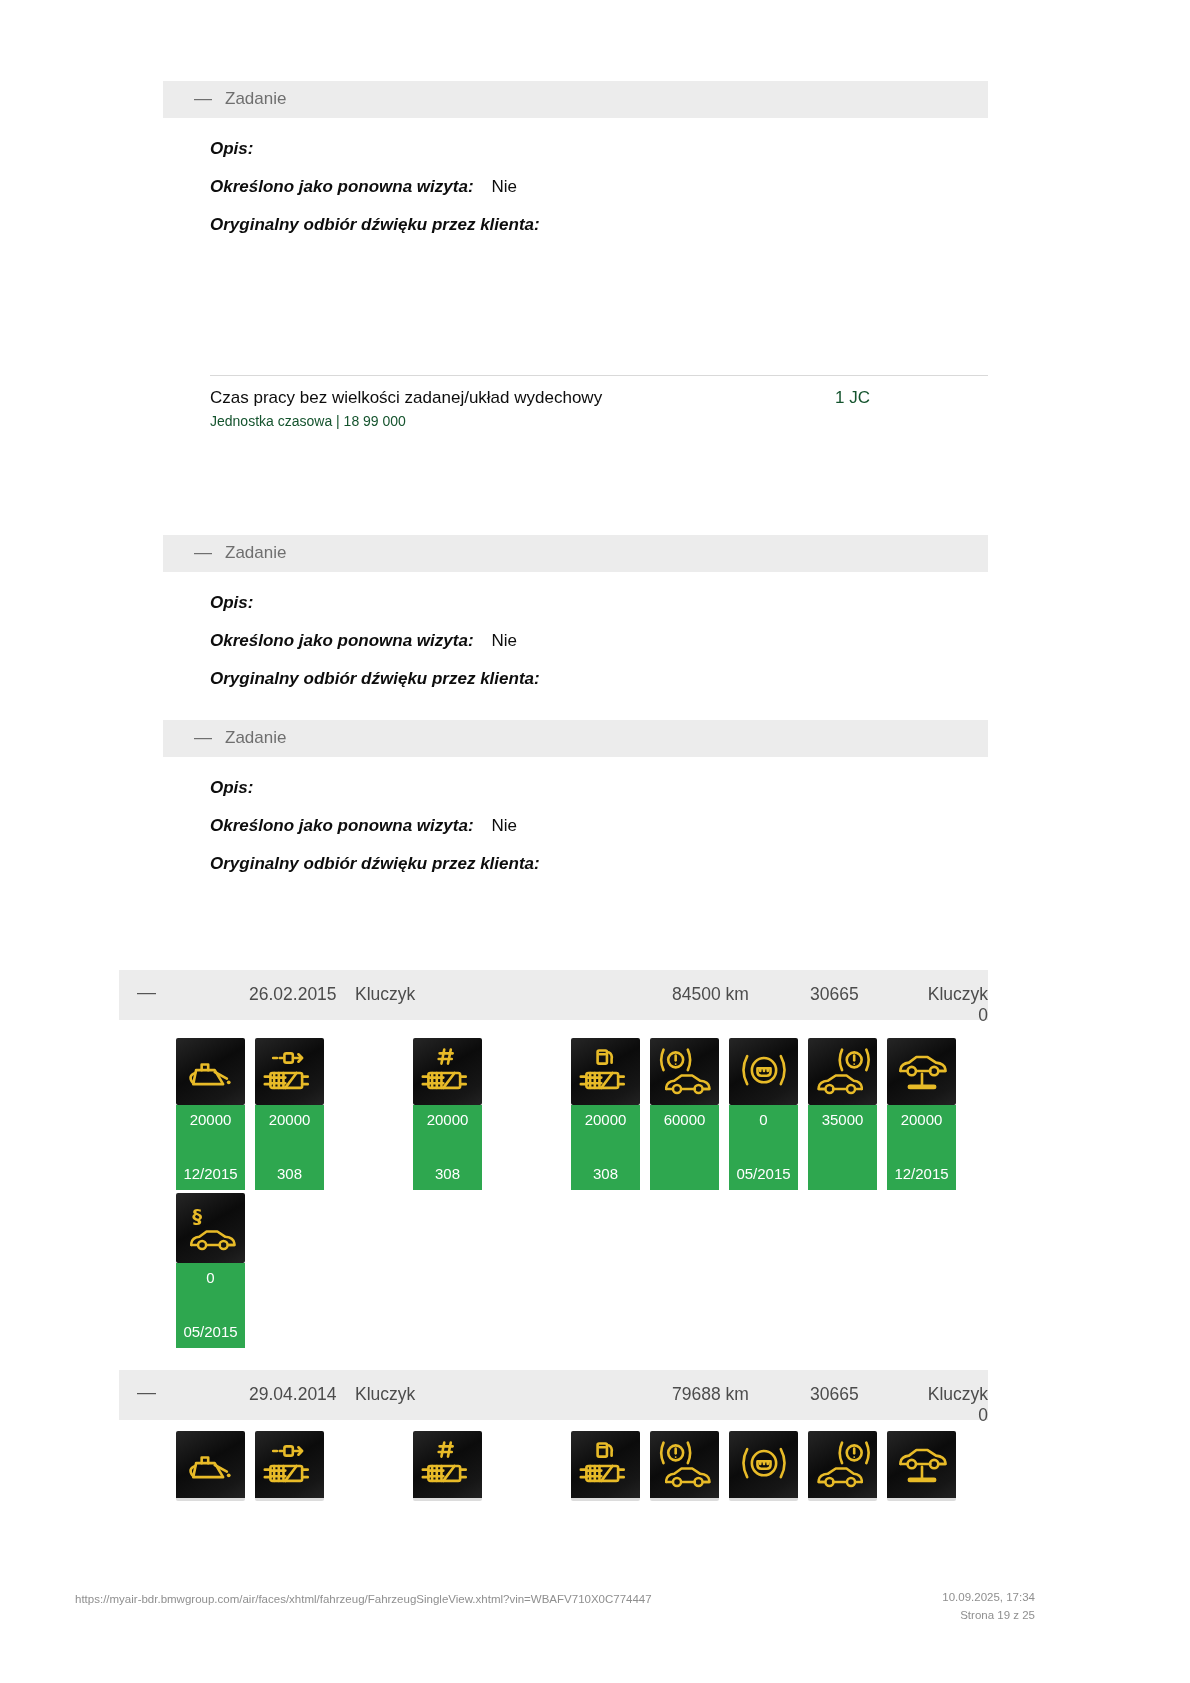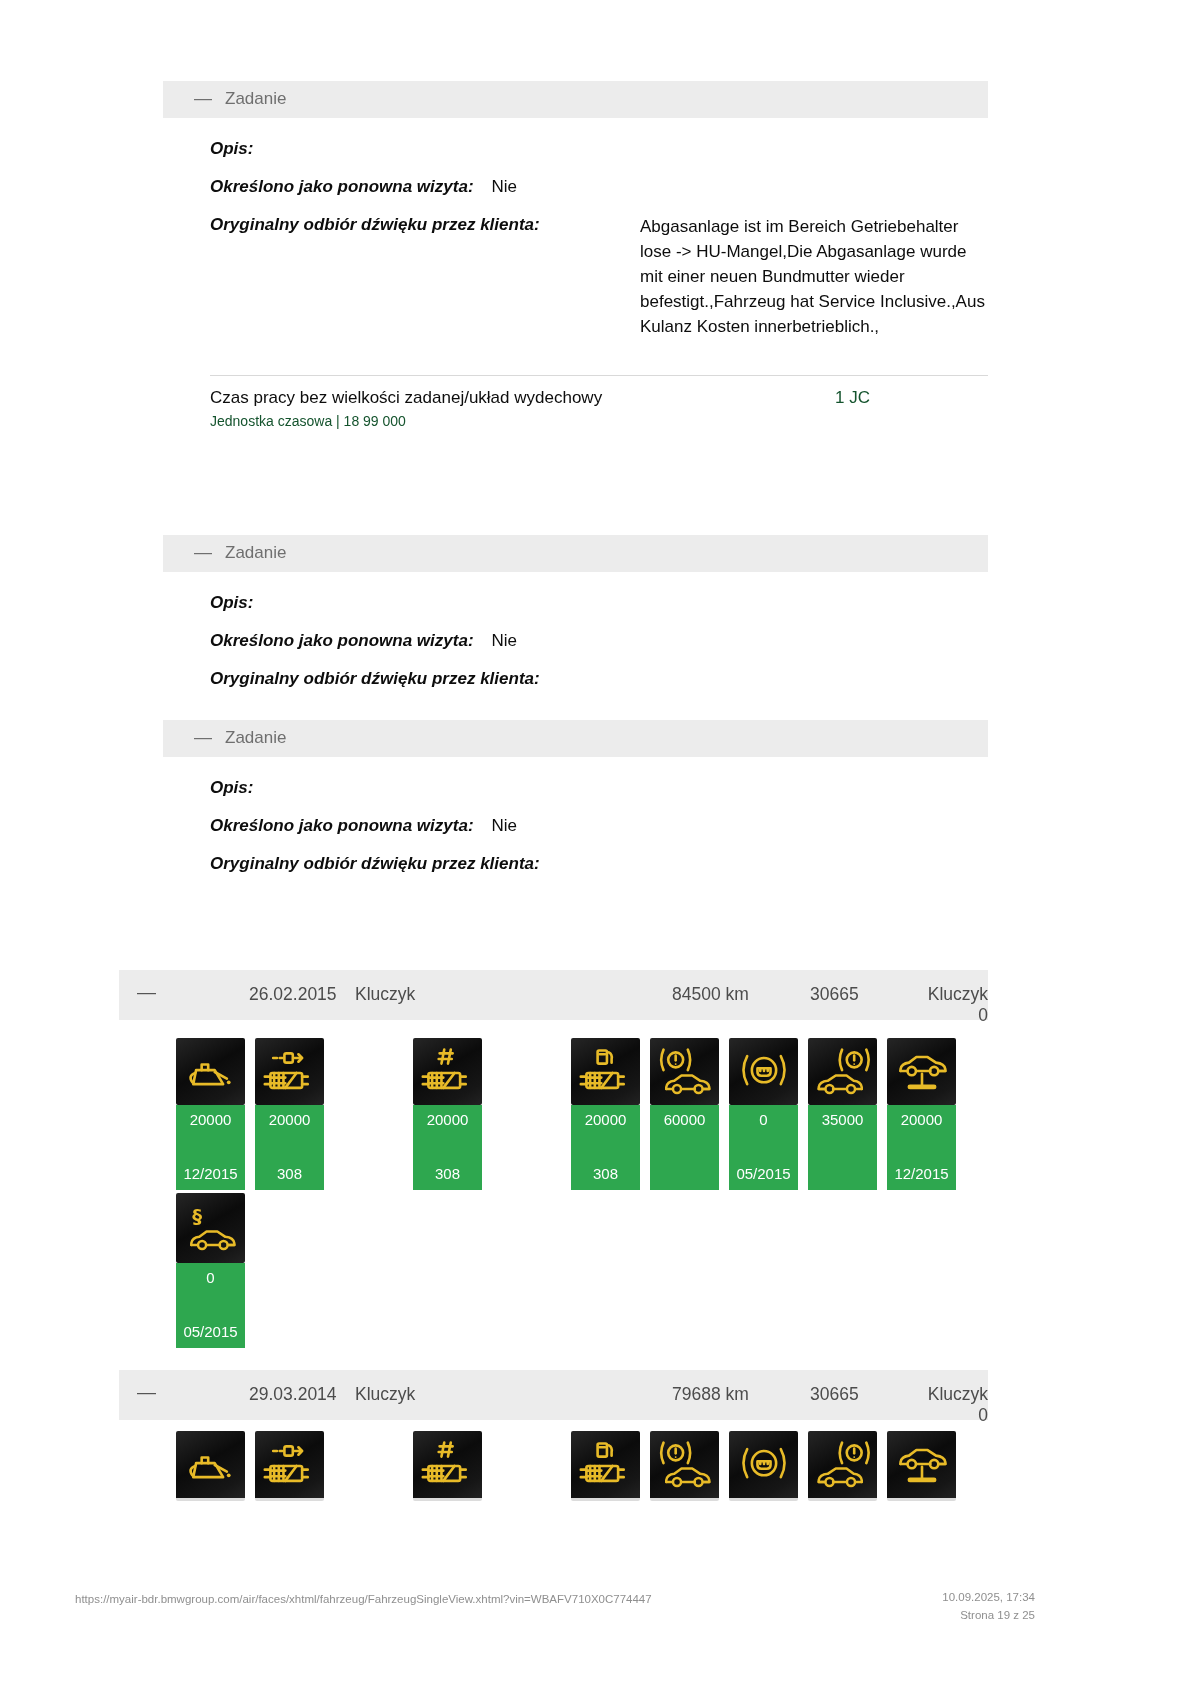--- a/index.html
+++ b/index.html
@@ -142,21 +142,20 @@
   </div>
   <div class="lrow" style="top:138px">
     <span class="lab">Opis:</span>
   </div>
   <div class="lrow" style="top:176px">
     <span class="lab">Określono jako ponowna wizyta:</span><span class="val">Nie</span>
   </div>
   <div class="lrow" style="top:214px">
     <span class="lab">Oryginalny odbiór dźwięku przez klienta:</span>
   </div>
-  <div class="sound-val" style="top:214px">Abgasanlage ist im Bereich Getriebehalter lose -&gt; HU-Mangel,Die Abgasanlage wurde mit einer neuen Bundmutter wieder befestigt.,Fahrzeug hat Service Inclusive.,Aus Kulanz Kosten innerbetrieblich.,</div>
 
   <div class="item" style="top:375px;height:69px">
     <span class="i-name">Czas pracy bez wielkości zadanej/układ wydechowy</span>
     <span class="i-qty">1 JC</span>
     <span class="i-detail">Jednostka czasowa | 18 99 000</span>
   </div>
 
   <div class="bar task-bar" style="top:535px">
     <span class="dash">—</span>
     <span class="bar-label">Zadanie</span>
@@ -290,21 +289,21 @@
         </svg>
       </div>
     <div class="tile-green">
       <span>0</span>
       <span>05/2015</span>
     </div>
   </div>
 
   <div class="bar visit-bar" style="top:1370px">
     <span class="dash">—</span>
-    <span class="v-date">29.03.2014</span>
+    <span class="v-date">29.04.2014</span>
     <span class="v-type">Kluczyk</span>
     <span class="v-mileage">79688 km</span>
     <span class="v-number">30665</span>
     <span class="v-key">Kluczyk 0</span>
   </div>
 
   <div class="tile plain" style="top:1431px;left:176px">
     <div class="tile-icon">
         <svg viewBox="0 0 60 60">
           <use href="#i-engine-oil" xlink:href="#i-engine-oil"></use>

